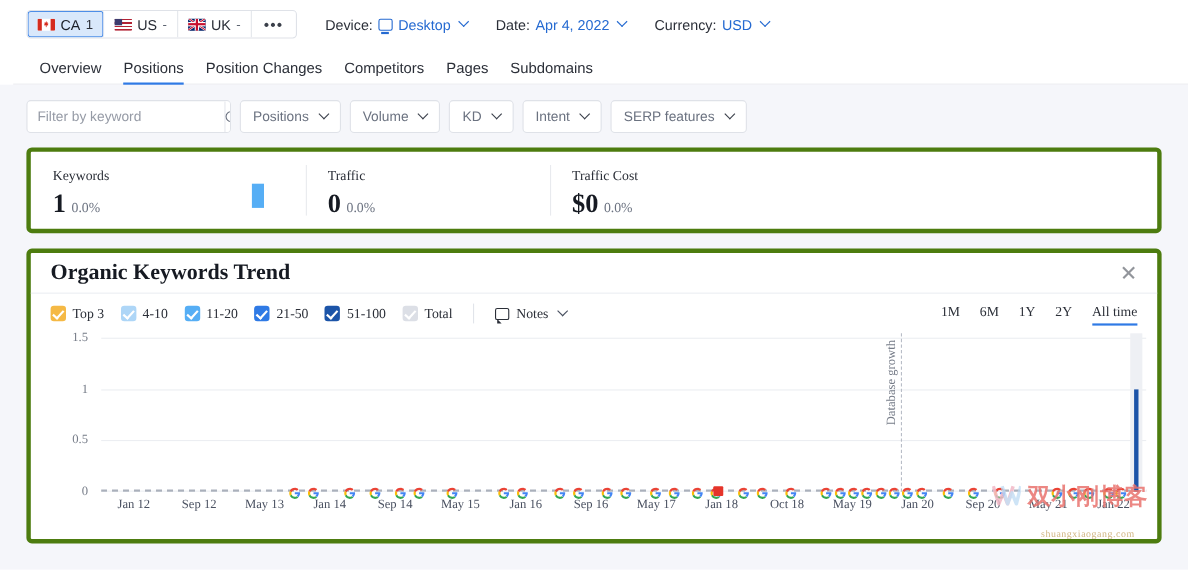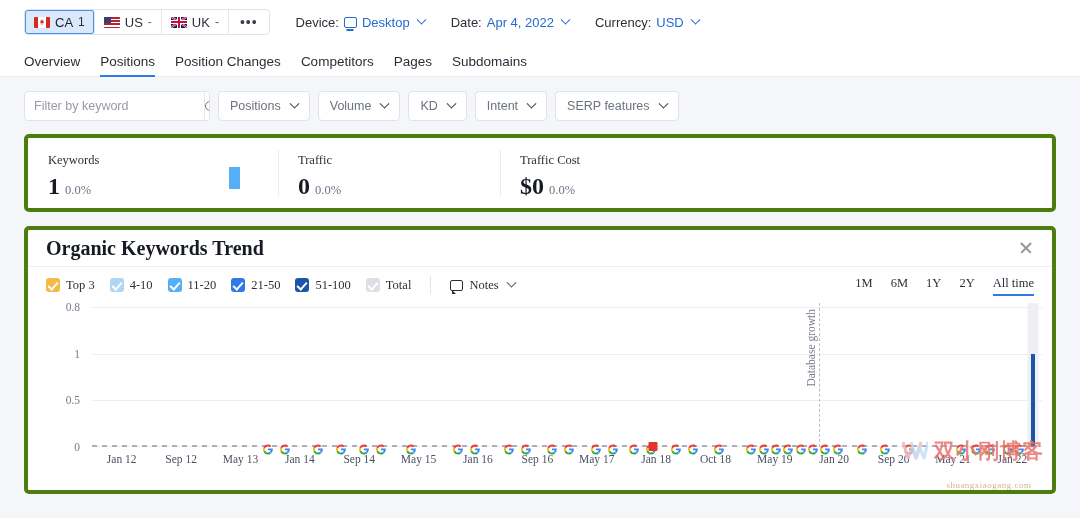--- a/index.html
+++ b/index.html
@@ -93,20 +93,21 @@
   .monitor-ico { display:inline-block; width:13px; height:11px; border:1.6px solid #256ad1; border-radius:2px; position:relative; }
   .monitor-ico::after { content:""; position:absolute; left:50%; bottom:-4px; transform:translateX(-50%); width:7px; height:1.6px; background:#256ad1; }
 
   
   .navtabs {
     height: 33px;
     display:flex; align-items:flex-end; gap:0;
     padding: 0 24px;
     background:#fff;
     border-bottom: 1px solid #e8eaee;
+    margin-left: 12px;
   }
   .navtab {
     font-size: 13.5px;
     color: #2b2f38;
     padding: 0 10px 7px 10px;
     cursor:pointer;
     position:relative;
     white-space:nowrap;
   }
   .navtab:first-child { padding-left: 0; }
@@ -422,21 +423,21 @@
           <div class="period active">All time</div>
         </div>
       </div>
 
       <div class="plot">
         <div class="plot-inner">
           <div class="y-axis" id="yaxis">
               <div class="ytick" style="top: 140px;">0</div>
               <div class="ytick" style="top: 93.3333px;">0.5</div>
               <div class="ytick" style="top: 46.6667px;">1</div>
-              <div class="ytick" style="top: 0px;">0.8</div>
+              <div class="ytick" style="top: 0px;">1.5</div>
             </div>
           <div class="grid" id="grid">
             <div class="baseline"></div>
           <div class="gline" style="top: 93.3333px;"></div>
               <div class="gline" style="top: 46.6667px;"></div>
               <div class="gline" style="top: 0px;"></div>
               <div class="dashline"></div>
               <div class="dbgrowth-line" style="left: 76.5%;"></div>
               <div class="dbgrowth-label" style="left: 75.1%;">Database growth</div>
               <div class="gmark" style="left: 18.5%;"><svg viewBox="0 0 48 48" width="11" height="11">

